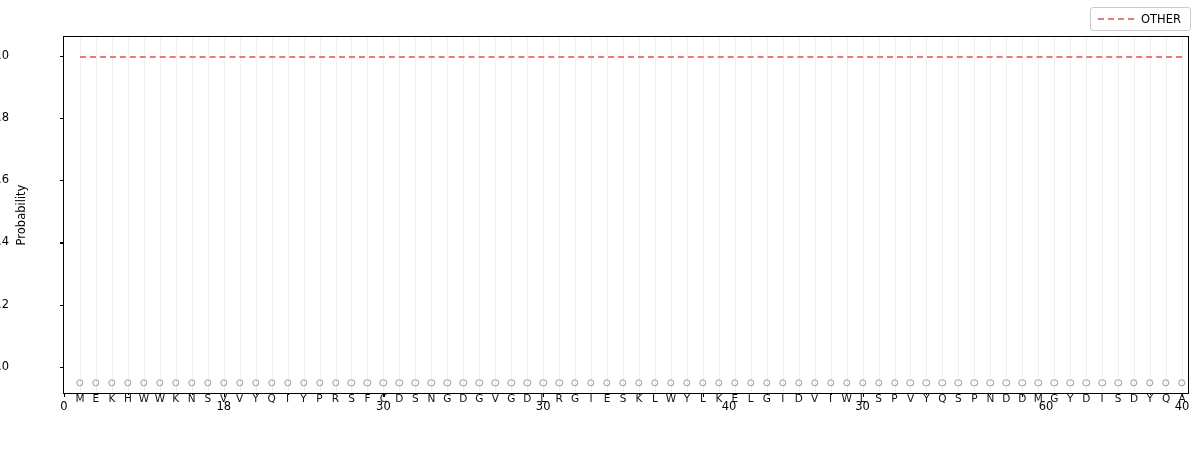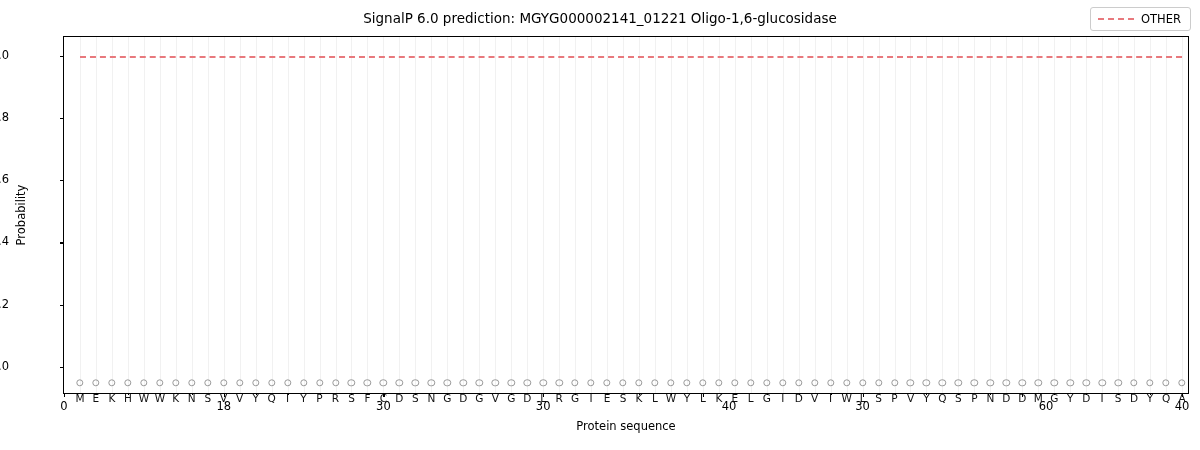--- a/index.html
+++ b/index.html
@@ -82,21 +82,20 @@
     display:inline-block;width:36px;height:0;
     border-top:2.1px dashed #e8797d;
   }
   #legend .lbl{font-size:11.5px;color:#000;white-space:nowrap;}
 </style>
 </head>
 <body>
 
 <div id="figure">
 
-  <div id="chart-title">SignalP 6.0 prediction: MGYG000002141_01221 Oligo-1,6-glucosidase</div>
 
   <div id="ylabel-wrap">
     <span>Probability</span>
   </div>
 
   <div id="plot-area">
     <div id="gridlines">
         <span style="left: 15.9716px;"></span>
         <span style="left: 31.9433px;"></span>
         <span style="left: 47.9149px;"></span>
@@ -356,21 +355,20 @@
       <div class="xtick-mark" style="left: 638.865px;"></div>
       <div class="xtick-label" style="left: 665px;">40</div>
       <div class="xtick-mark" style="left: 798.582px;"></div>
       <div class="xtick-label" style="left: 798.582px;">30</div>
       <div class="xtick-mark" style="left: 958.298px;"></div>
       <div class="xtick-label" style="left: 982px;">60</div>
       <div class="xtick-mark" style="left: 1118.01px;"></div>
       <div class="xtick-label" style="left: 1118.01px;">40</div>
     </div>
 
-  <div id="xlabel">Protein sequence</div>
 
   <div id="legend">
     <span class="swatch"></span>
     <span class="lbl">OTHER</span>
   </div>
 
 <div class="ytick-label" style="top: 365.983px;">0.0</div>
     <div class="ytick-label" style="top: 303.722px;">0.2</div>
     <div class="ytick-label" style="top: 241.461px;">0.4</div>
     <div class="ytick-label" style="top: 179.2px;">0.6</div>

